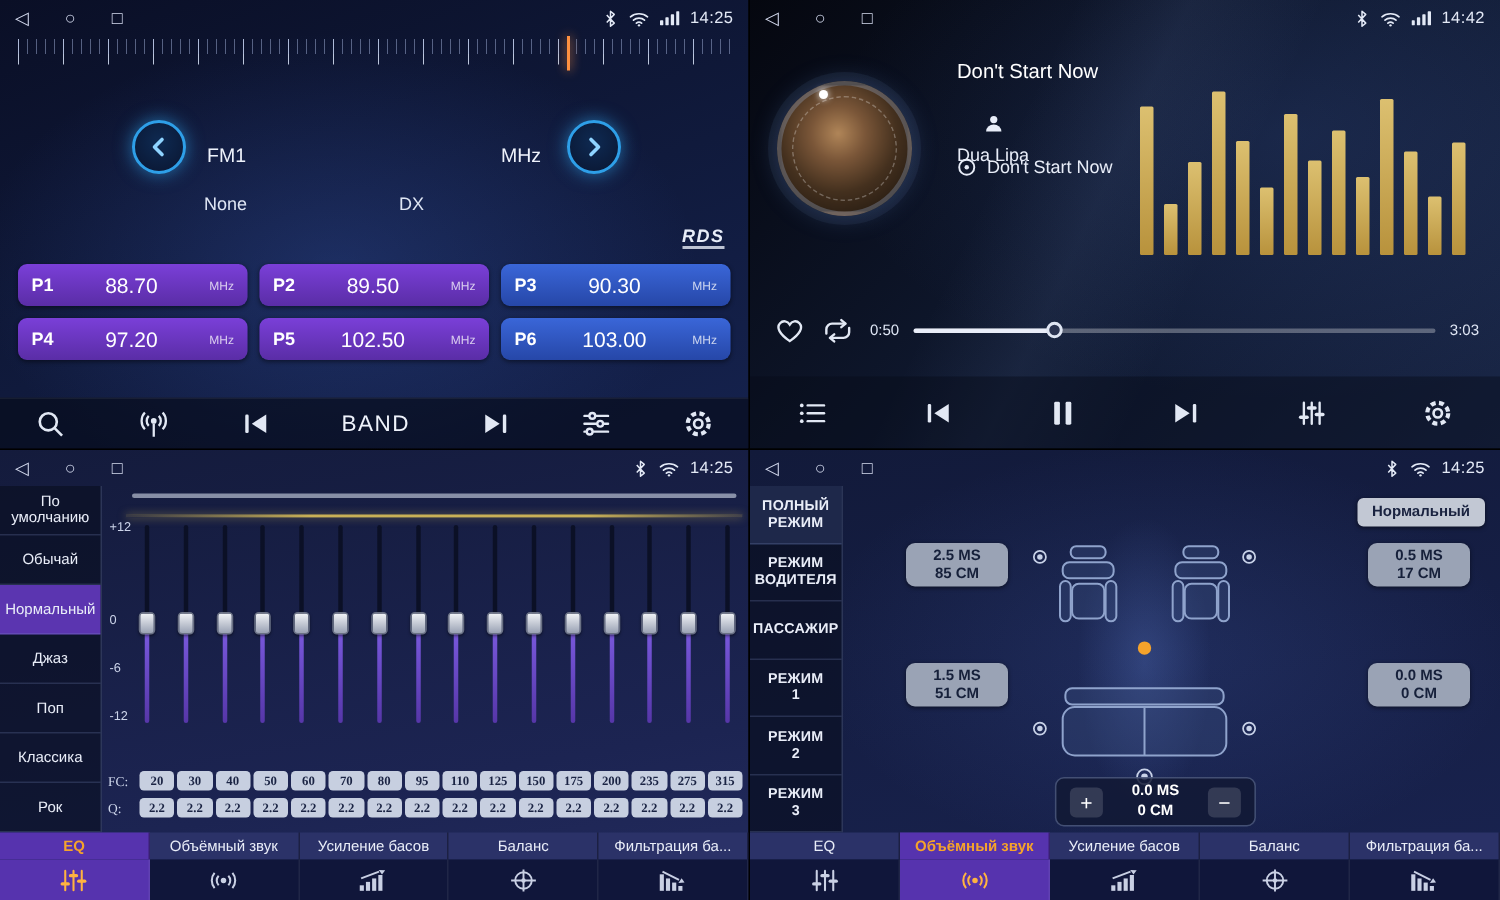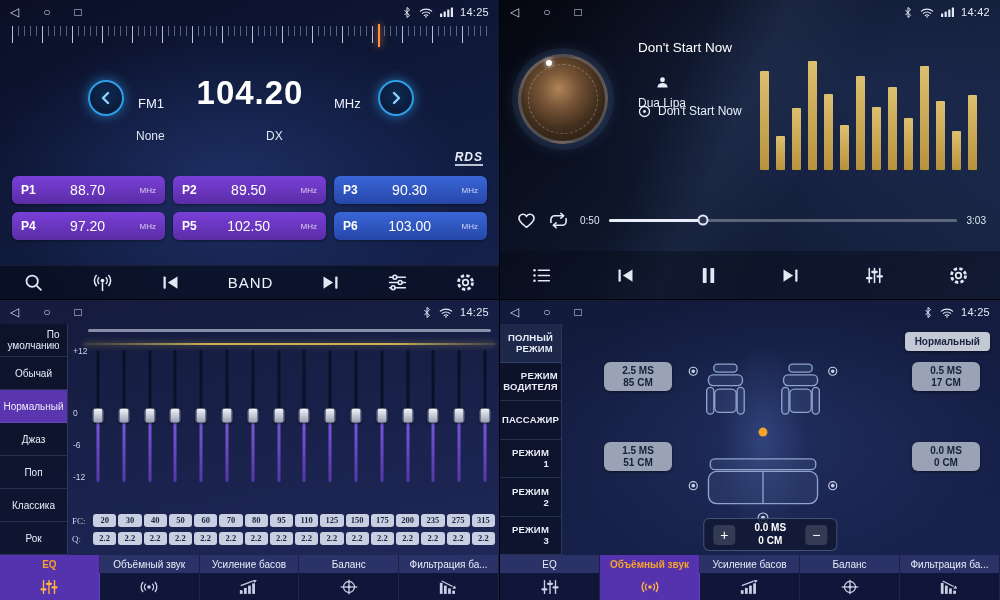--- a/index.html
+++ b/index.html
@@ -63,21 +63,21 @@
   .p-time { font-size:10px; color:#dfe6f4; }
   .progress-track { flex:1; position:relative; height:3px; background:rgba(255,255,255,.3); border-radius:2px; }
   .progress-fill { position:absolute; left:0; top:0; height:100%; background:#e9edf8; border-radius:2px; }
   .progress-knob { position:absolute; top:50%; transform:translate(-50%,-50%); width:11px; height:11px; border-radius:50%; background:#2a3350; border:2px solid #dfe5f2; }
   .m-toolbar { position:absolute; left:0; right:0; bottom:0; height:48px; background:rgba(6,10,24,.45); display:flex; align-items:center; justify-content:space-around; z-index:1; }
 
   
   .side-list { position:absolute; left:0; top:24px; bottom:45px; background:rgba(9,13,30,.6); border-right:1px solid rgba(125,145,200,.28); z-index:2; }
   .q-eq .side-list { width:68px; }
   .q-sur .side-list { width:62px; }
-  .side-item { display:flex; align-items:center; justify-content:center; text-align:right; border-bottom:1px solid rgba(130,150,205,.22); color:#e9edf8; padding:2px 16px; cursor:pointer; }
+  .side-item { display:flex; align-items:center; justify-content:center; text-align:center; border-bottom:1px solid rgba(130,150,205,.22); color:#e9edf8; padding:2px 16px; cursor:pointer; }
   .q-eq .side-item { height:33px; font-size:10px; }
   .q-sur .side-item { height:38.5px; font-size:9.5px; font-weight:bold; letter-spacing:.2px; }
   .side-item.active { background:#5b35b0; }
   .side-item.subtle-active { background:rgba(95,120,190,.22); }
 
   .tabbar { position:absolute; left:0; right:0; bottom:0; height:45px; z-index:3; }
   .tab-labels { display:flex; height:18px; background:#2b3268; }
   .tlabel { flex:1; display:flex; align-items:center; justify-content:center; font-size:10px; color:#e9edf8; border-right:1px solid rgba(0,0,0,.35); white-space:nowrap; overflow:hidden; cursor:pointer; }
   .tlabel.active { background:#5633ae; color:#f5a32b; font-weight:bold; }
   .tab-icons { display:flex; height:27px; background:#10163a; }
@@ -149,21 +149,20 @@
       <div class="ticks-small"></div>
       <div class="scale-pointer"></div>
     </div>
 
     <button class="tune-btn tune-left">
       <svg width="14" height="14" viewBox="0 0 14 14" fill="none" stroke="#8fd4ff" stroke-width="2.4" stroke-linecap="round" stroke-linejoin="round">
           <path d="M9 2 L4 7 L9 12"></path>
         </svg>
     </button>
     <span class="band-cur">FM1</span>
-    <div class="freq-big">104.20</div>
     <span class="unit-cur">MHz</span>
     <button class="tune-btn tune-right">
       <svg width="14" height="14" viewBox="0 0 14 14" fill="none" stroke="#8fd4ff" stroke-width="2.4" stroke-linecap="round" stroke-linejoin="round">
           <path d="M5 2 L10 7 L5 12"></path>
         </svg>
     </button>
     <span class="station-cur">None</span>
     <span class="dx-cur">DX</span>
     <span class="rds-badge">RDS</span>
 

